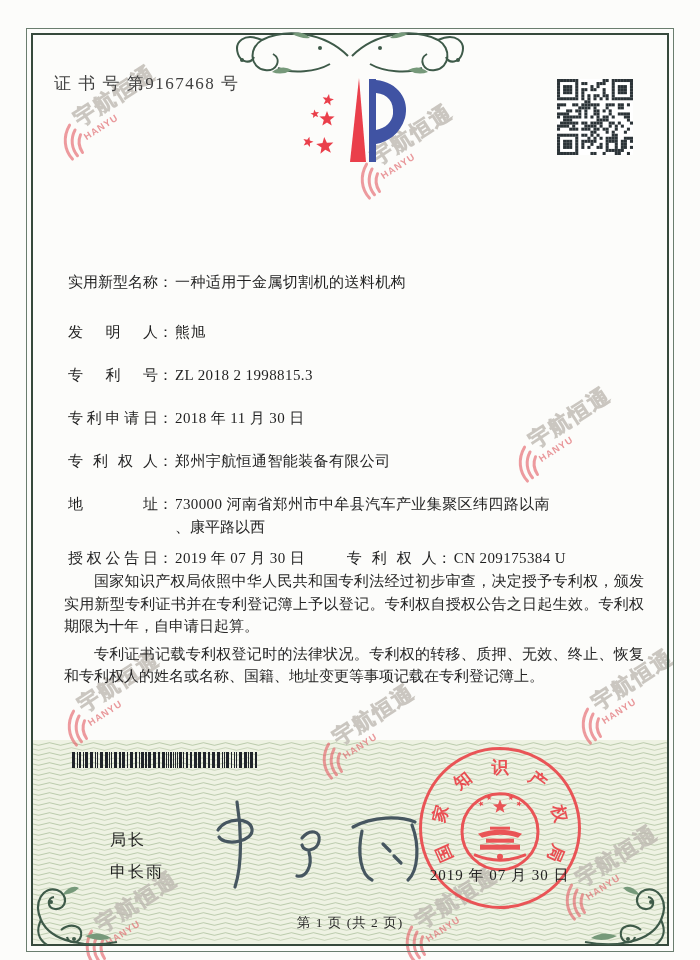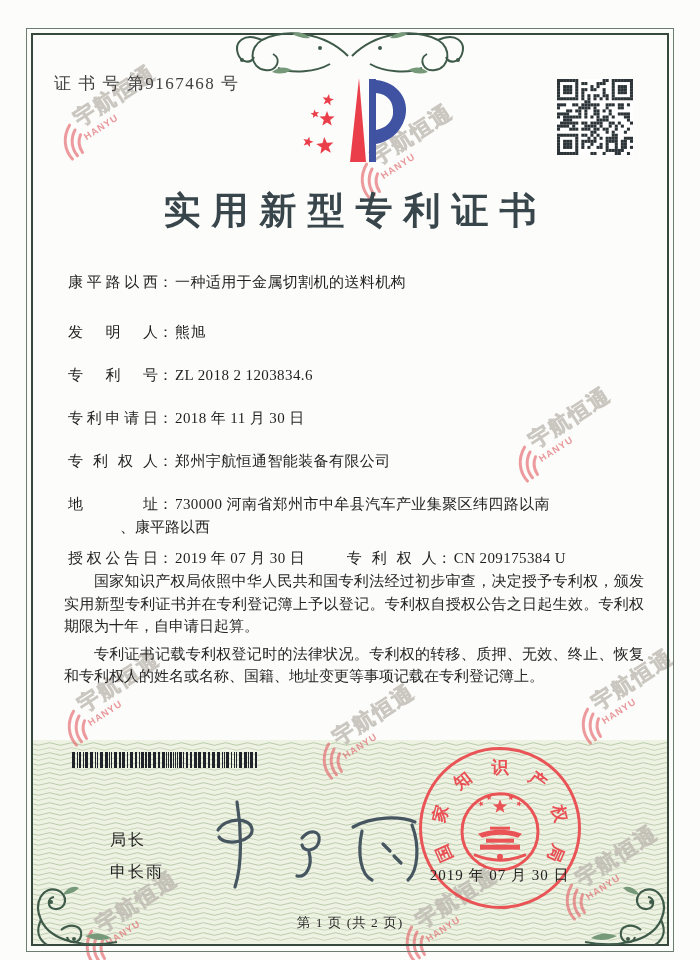--- a/index.html
+++ b/index.html
@@ -31,21 +31,21 @@
   
   .fields{position:absolute;left:68px;right:52px;top:272px;font-size:15px;z-index:2;}
   .frow{margin-bottom:22px;line-height:21px;}
   .frow.first{margin-bottom:29px;}
   .frow.addr{margin-bottom:10px;}
   .flabel{display:inline-block;width:90px;text-align:justify;text-align-last:justify;
           vertical-align:top;}
   .fcolon{display:inline-block;width:17px;}
   .fvalue{letter-spacing:.4px;}
   .fvalue.w{display:inline-block;width:168px;}
-  .addr2{margin-left:52px;line-height:21px;margin-top:2px;}
+  .addr2{margin-left:107px;line-height:21px;margin-top:2px;}
   
   .paras{position:absolute;left:64px;right:56px;top:570px;font-size:15px;line-height:22.5px;
          text-align:justify;color:#262626;z-index:2;}
   .paras p{margin:0 0 5px 0;text-indent:2em;}
   
   .barcode{position:absolute;left:72px;top:752px;height:16px;display:flex;align-items:stretch;z-index:2;}
   .barcode div{background:#20242a;}
   .director{position:absolute;left:78px;top:830px;font-size:16px;letter-spacing:2px;z-index:2;}
   .director div{margin-bottom:11px;margin-left:32px;}
   .signature{position:absolute;left:205px;top:788px;z-index:2;}
@@ -529,31 +529,30 @@
       <rect x="18.240000000000002" y="69.92" width="3.04" height="3.04" fill="#2b3337"></rect>
       <rect x="0" y="72.96000000000001" width="3.04" height="3.04" fill="#2b3337"></rect>
       <rect x="3.04" y="72.96000000000001" width="3.04" height="3.04" fill="#2b3337"></rect>
       <rect x="6.08" y="72.96000000000001" width="3.04" height="3.04" fill="#2b3337"></rect>
       <rect x="9.120000000000001" y="72.96000000000001" width="3.04" height="3.04" fill="#2b3337"></rect>
       <rect x="12.16" y="72.96000000000001" width="3.04" height="3.04" fill="#2b3337"></rect>
       <rect x="15.2" y="72.96000000000001" width="3.04" height="3.04" fill="#2b3337"></rect>
       <rect x="18.240000000000002" y="72.96000000000001" width="3.04" height="3.04" fill="#2b3337"></rect>
     </svg>
 
-  <div class="title">实用新型专利证书</div>
 
   <div class="fields">
     <div class="frow first">
-      <span class="flabel">康平路以西</span><span class="fcolon">：</span><span class="fvalue">一种适用于金属切割机的送料机构</span>
+      <span class="flabel">实用新型名称</span><span class="fcolon">：</span><span class="fvalue">一种适用于金属切割机的送料机构</span>
     </div>
     <div class="frow">
       <span class="flabel">发明人</span><span class="fcolon">：</span><span class="fvalue">熊旭</span>
     </div>
     <div class="frow">
-      <span class="flabel">专利号</span><span class="fcolon">：</span><span class="fvalue">ZL 2018 2 1203834.6</span>
+      <span class="flabel">专利号</span><span class="fcolon">：</span><span class="fvalue">ZL 2018 2 1998815.3</span>
     </div>
     <div class="frow">
       <span class="flabel">专利申请日</span><span class="fcolon">：</span><span class="fvalue">2018 年 11 月 30 日</span>
     </div>
     <div class="frow">
       <span class="flabel">专利权人</span><span class="fcolon">：</span><span class="fvalue">郑州宇航恒通智能装备有限公司</span>
     </div>
     <div class="frow addr">
       <span class="flabel">地址</span><span class="fcolon">：</span><span class="fvalue">730000 河南省郑州市中牟县汽车产业集聚区纬四路以南</span>
       <div class="addr2">、康平路以西</div>

